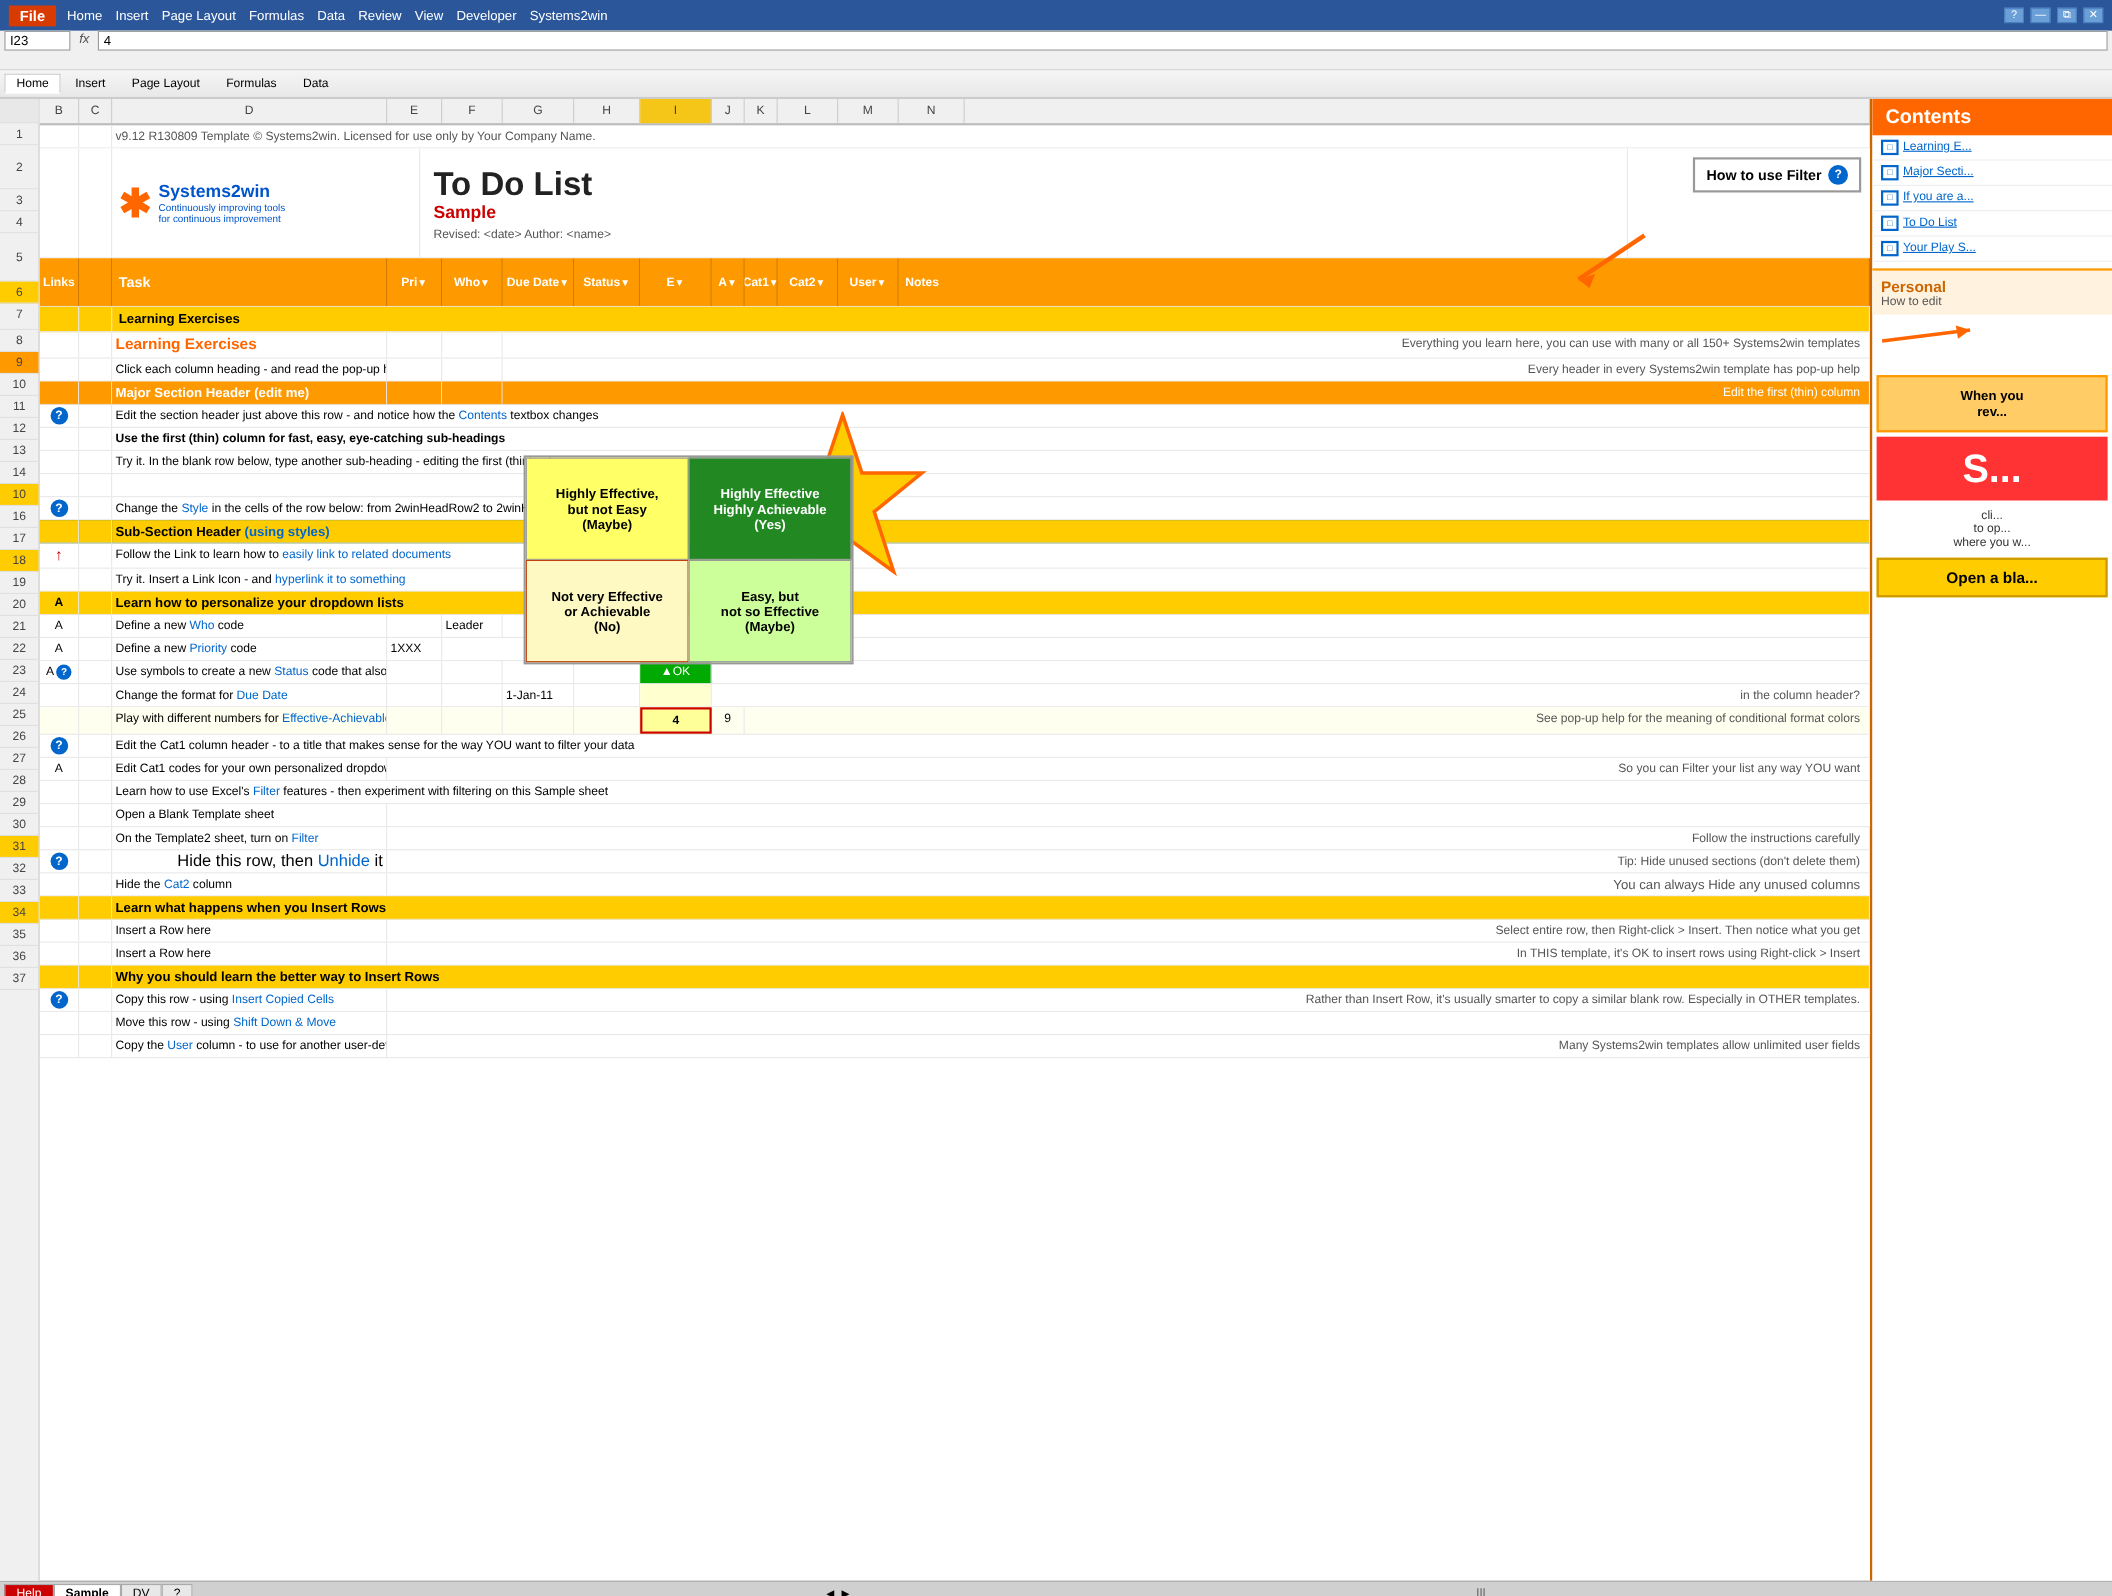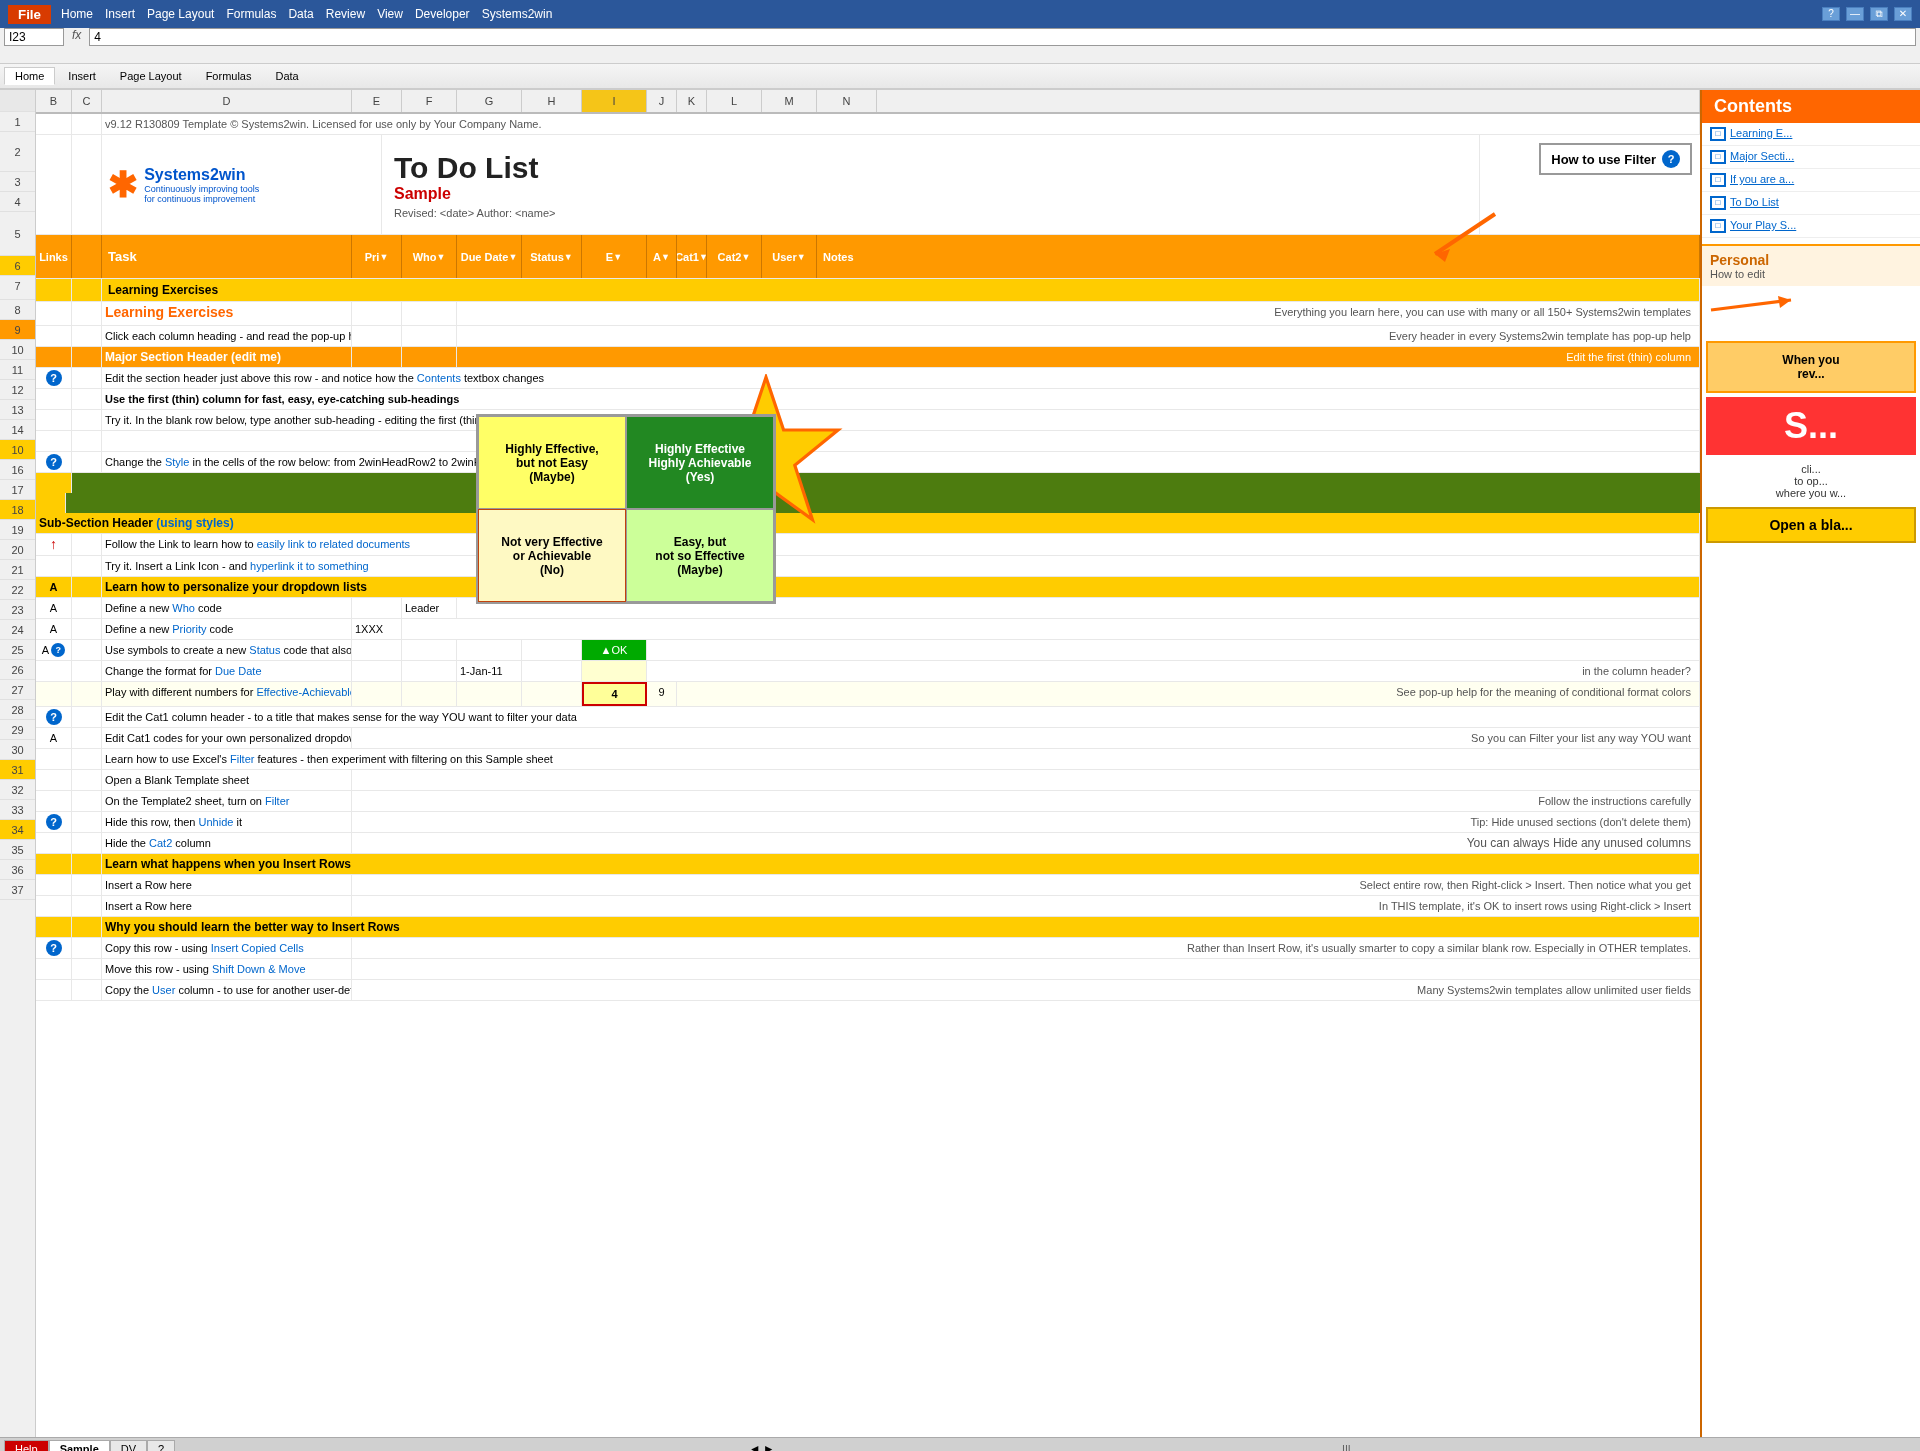--- a/index.html
+++ b/index.html
@@ -475,21 +475,21 @@
       </div>
 
       <div class="grid-row">
         <div class="cell col-b" style="text-align:center;">
           <div class="icon-question">?</div>
         </div>
         <div class="cell col-c"></div>
         <div class="cell col-rest" style="font-size:11px;">Change the <span style="color:#0066cc;">Style</span> in the cells of the row below: from 2winHeadRow2 to 2winHeadR...</div>
       </div>
 
-      <div class="grid-row" style="background:#4d7c0f;flex-direction:column;">
+      <div class="grid-row" style="background:#4d7c0f;">
         <div class="cell col-b" style="background:#ffcc00;"></div>
         <div class="cell col-c" style="background:#ffcc00;"></div>
         <div class="cell col-rest" style="background:#ffcc00;font-weight:bold;font-size:12px;">Sub-Section Header <span style="color:#0066cc;">(using styles)</span></div>
       </div>
 
       <div class="grid-row">
         <div class="cell col-b" style="text-align:center;">
           <span style="color:#cc0000;font-size:14px;font-weight:bold;">↑</span>
         </div>
         <div class="cell col-c"></div>
@@ -605,21 +605,21 @@
         <div class="cell col-c"></div>
         <div class="cell col-d" style="font-size:11px;">On the Template2 sheet, turn on <span style="color:#0066cc;">Filter</span></div>
         <div class="cell col-rest" style="font-size:11px;text-align:right;padding-right:8px;color:#555;">Follow the instructions carefully</div>
       </div>
 
       <div class="grid-row">
         <div class="cell col-b" style="text-align:center;">
           <div class="icon-question">?</div>
         </div>
         <div class="cell col-c"></div>
-        <div class="cell col-d" style="font-size:11px;">Hide this row, then <span style="color:#0066cc;">Unhide</span> it</div>
+        <div class="cell col-d" style="font-size:15px;text-align:right;">Hide this row, then <span style="color:#0066cc;">Unhide</span> it</div>
         <div class="cell col-rest" style="font-size:11px;text-align:right;padding-right:8px;color:#555;">Tip: Hide unused sections (don't delete them)</div>
       </div>
 
       <div class="grid-row">
         <div class="cell col-b"></div>
         <div class="cell col-c"></div>
         <div class="cell col-d" style="font-size:11px;">Hide the <span style="color:#0066cc;">Cat2</span> column</div>
         <div class="cell col-rest" style="font-size:12px;text-align:right;padding-right:8px;color:#555;">You can always Hide any unused columns</div>
       </div>
 

